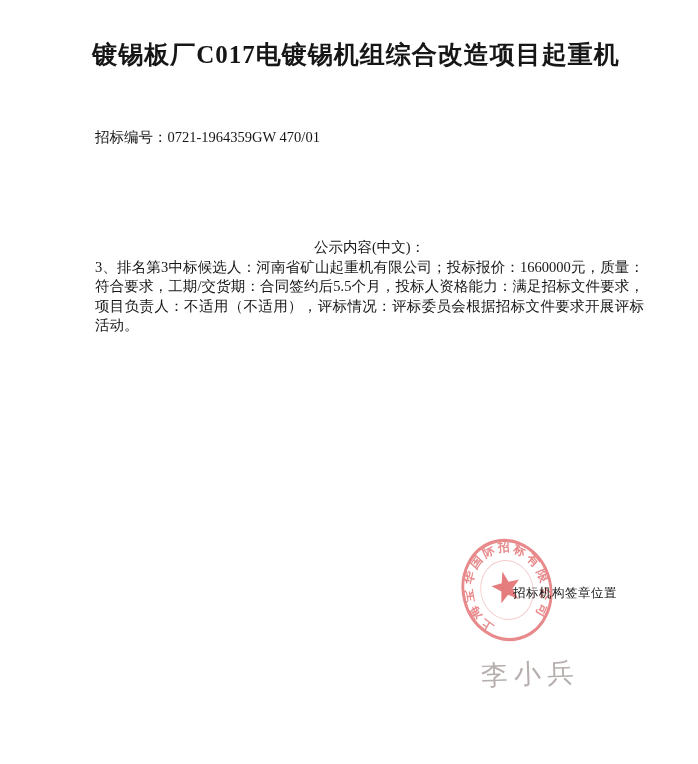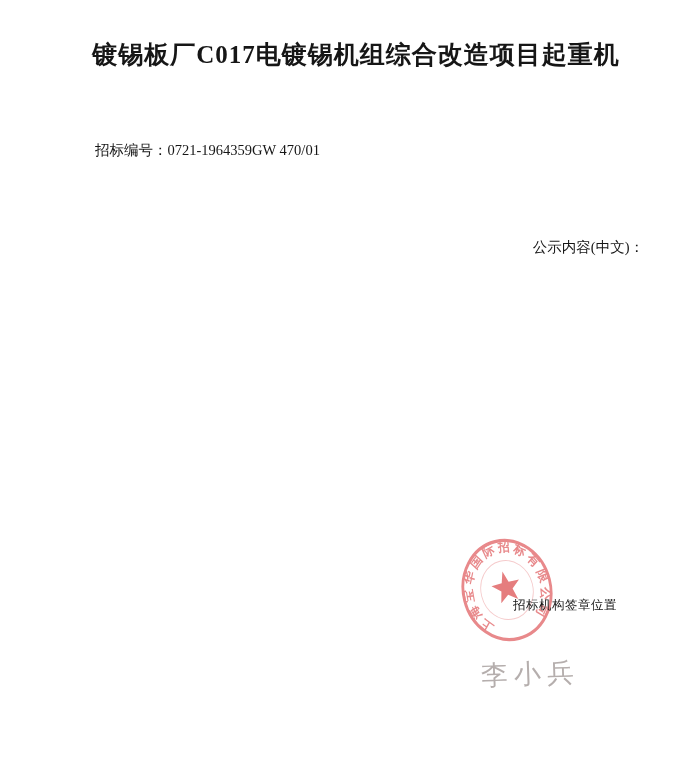--- a/index.html
+++ b/index.html
@@ -23,52 +23,52 @@
     font-weight: 700;
     line-height: 43px;
     letter-spacing: 1px;
   }
   .meta-line {
     position: absolute;
     left: 95px;
     font-size: 14.5px;
     white-space: nowrap;
   }
-  .meta-bid-number { top: 141px; }
+  .meta-bid-number { top: 128px; }
   .meta-bid-name   { top: 198px; }
   .content {
     position: absolute;
     left: 95px;
     top: 238px;
     width: 549px;
     font-size: 14.5px;
     line-height: 19.6px;
     text-align: justify;
   }
   .content p { margin: 0; }
-  .section-heading { text-align: right; }
+  .section-heading { text-align: center; }
   .stamp-wrap {
     position: absolute;
     left: 457px;
     top: 540px;
     width: 100px;
     height: 100px;
     transform: rotate(-14deg) scale(0.93, 1.06);
     transform-origin: 50% 50%;
   }
   .stamp-wrap svg { width: 100%; height: 100%; display: block; }
   .seal-ring-text {
     font-family: "Liberation Serif", "DejaVu Serif", serif;
     font-size: 12.5px;
     font-weight: 700;
   }
   .stamp-label {
     position: absolute;
     left: 513px;
-    top: 597px;
+    top: 585px;
     font-size: 12.5px;
     letter-spacing: 0.5px;
     color: #141414;
     white-space: nowrap;
   }
   .signature {
     position: absolute;
     left: 481px;
     top: 656px;
     font-size: 27px;
@@ -86,20 +86,21 @@
 
   <div class="doc-title">
     <div>镀锡板厂C017电镀锡机组综合改造项目起重机</div>
   </div>
 
   <div class="meta-line meta-bid-number"><span>招标编号：</span><span>0721-1964359GW 470/01</span></div>
 
 
   <div class="content">
     <p class="section-heading">公示内容(中文)：</p>
+    <p>3、排名第3中标候选人：河南省矿山起重机有限公司；投标报价：1660000元，质量：符合要求，工期/交货期：合同签约后5.5个月，投标人资格能力：满足招标文件要求，项目负责人：不适用（不适用），评标情况：评标委员会根据招标文件要求开展评标活动。</p>
   </div>
 
   <div class="stamp-wrap">
     <svg viewBox="0 0 100 100">
       <circle cx="50" cy="50" r="47" fill="none" stroke-width="3" stroke="#e8898b"></circle>
       <circle cx="50" cy="50" r="28" fill="none" stroke-width="0.9" opacity="0.45" stroke="#e8898b"></circle>
       <polygon points="50,32 53.8,42.7 65.2,43.1 56.2,50 59.4,60.9 50,54.5 40.6,60.9 43.8,50 34.8,43.1 46.2,42.7" fill="#e57d7e"></polygon>
       <defs>
         <path id="sealArc" d="M 27.73 79.55 A 37 37 0 1 1 72.27 79.55" fill="none"></path>
       </defs>

